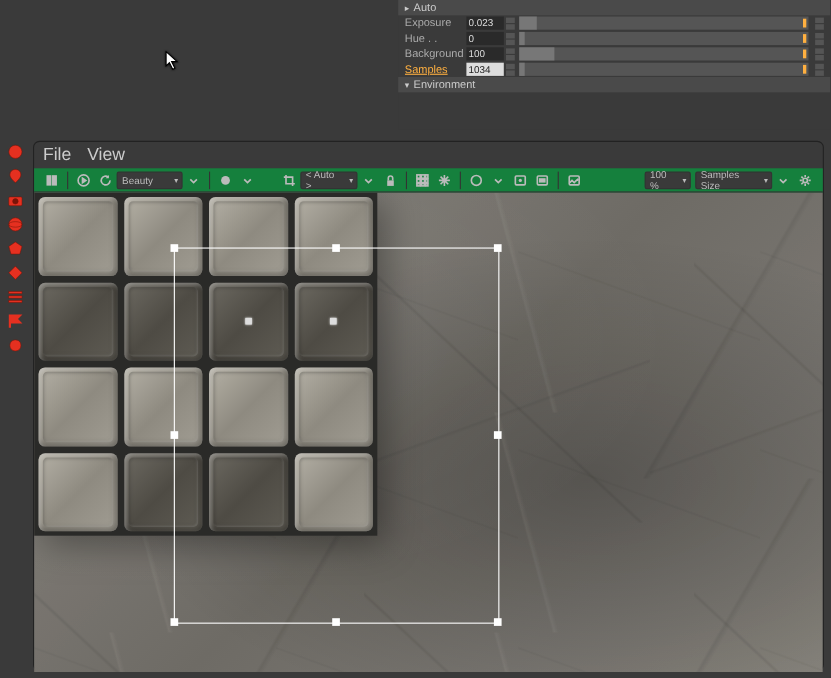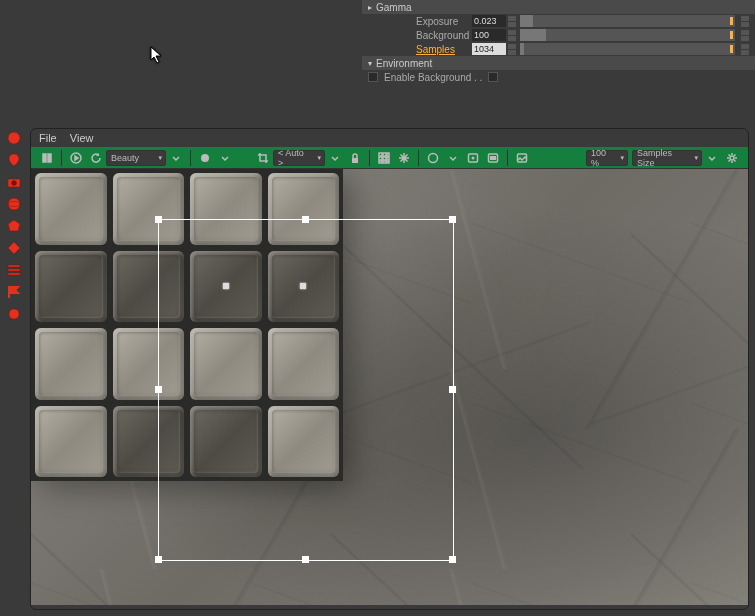--- a/index.html
+++ b/index.html
@@ -4,42 +4,42 @@
 <style>
   * { box-sizing: border-box; margin: 0; padding: 0; font-family: "Segoe UI", Arial, sans-serif; }
   body { background: #3a3a3a; width: 755px; height: 616px; overflow: hidden; color: #bbb; font-size: 10px; position: relative; }
   
   
   .top-panel { position: absolute; left: 362px; top: 0; right: 0; height: 118px; background: #3a3a3a; }
   .section-header { display: flex; align-items: center; height: 14px; background: #4a4a4a; padding: 0 6px; color: #ccc; font-size: 10px; cursor: pointer; }
   .section-header::before { content: "▸"; margin-right: 4px; font-size: 8px; }
   .section-header.open::before { content: "▾"; }
   .prop-row { display: flex; align-items: center; height: 14px; padding: 0 6px; }
-  .prop-label { width: 56px; color: #aaa; font-size: 10px; overflow: hidden; white-space: nowrap; margin-left: 48px; }
+  .prop-label { width: 56px; color: #aaa; font-size: 10px; overflow: hidden; white-space: nowrap; }
   .prop-label.highlight { color: #ffb040; text-decoration: underline; }
   .prop-input { width: 34px; height: 12px; background: #2a2a2a; border: none; color: #ddd; font-size: 9px; padding: 0 2px; margin-right: 2px; }
   .spinner { display: flex; flex-direction: column; width: 8px; height: 12px; margin-right: 4px; }
   .spinner div { flex: 1; background: #555; margin: 0.5px 0; }
   .slider-track { flex: 1; height: 12px; background: #555; position: relative; margin-right: 6px; }
   .slider-fill { position: absolute; left: 0; top: 0; bottom: 0; background: #777; }
   .slider-thumb { position: absolute; right: 2px; top: 2px; bottom: 2px; width: 3px; background: #ffb040; }
   .swatch { width: 22px; height: 12px; margin-right: 4px; border: 1px solid #222; }
   .checkbox-row { display: flex; align-items: center; height: 14px; padding: 0 6px; }
   .chk { width: 10px; height: 10px; background: #2a2a2a; border: 1px solid #555; margin-right: 6px; }
   .chk-label { color: #aaa; font-size: 10px; }
   .spin-right { display: flex; flex-direction: column; width: 8px; height: 12px; }
   .spin-right div { flex: 1; background: #555; margin: 0.5px 0; }
 
   
   .cursor { position: absolute; left: 150px; top: 46px; pointer-events: none; }
   .cursor svg { filter: drop-shadow(0 0 1px #000); }
 
   
   .viewer-frame { position: absolute; left: 30px; top: 128px; right: 6px; bottom: 6px; background: #3a3a3a; border: 1px solid #222; border-radius: 6px; }
-  .menubar { padding: 3px 8px; color: #ccc; font-size: 11px; }
+  .menubar { padding: 3px 8px; color: #ccc; font-size: 16px; }
   .menubar span { margin-right: 10px; cursor: pointer; }
   .toolbar { display: flex; align-items: center; height: 22px; background: #15803d; padding: 0 6px; border-bottom: 1px solid #333; }
   .tbtn { width: 16px; height: 16px; margin: 0 2px; display: flex; align-items: center; justify-content: center; color: #bbb; cursor: pointer; border-radius: 2px; }
   .tbtn svg { width: 12px; height: 12px; fill: none; stroke: #bbb; stroke-width: 1.5; }
   .sep { width: 1px; height: 16px; background: #333; margin: 0 4px; }
   .dropdown { height: 16px; background: #3a3a3a; border: 1px solid #333; color: #bbb; font-size: 9px; padding: 0 14px 0 4px; border-radius: 2px; position: relative; cursor: pointer; display: flex; align-items: center; }
   .dropdown::after { content: "▾"; position: absolute; right: 3px; font-size: 7px; }
   .spacer { flex: 1; }
 
   
@@ -106,39 +106,55 @@
 <body>
 
 <div class="cursor">
   <svg width="14" height="18" viewBox="0 0 14 18">
       <path d="M1 1 L1 14 L4 11 L7 17 L9 16 L6 10 L11 10 Z" fill="#fff" stroke="#000" stroke-width="1"></path>
     </svg>
 </div>
 
 <div class="top-panel">
   <div class="section-header">
-    <span>Gamma</span>
+    <span>Auto</span>
   </div>
   <div class="prop-row">
     <div class="prop-label">Exposure</div>
     <input class="prop-input" value="0.023" style="">
     <div class="spinner">
         <div></div>
         <div></div>
       </div>
     <div class="slider-track">
         <div class="slider-fill" style="width:6%"></div>
         <div class="slider-thumb"></div>
       </div>
     <div class="spin-right">
         <div></div>
         <div></div>
       </div>
   </div>
   <div class="prop-row">
+    <div class="prop-label">Hue . .</div>
+    <input class="prop-input" value="0" style="">
+    <div class="spinner">
+        <div></div>
+        <div></div>
+      </div>
+    <div class="slider-track">
+        <div class="slider-fill" style="width:2%"></div>
+        <div class="slider-thumb"></div>
+      </div>
+    <div class="spin-right">
+        <div></div>
+        <div></div>
+      </div>
+  </div>
+  <div class="prop-row">
     <div class="prop-label">Background</div>
     <input class="prop-input" value="100" style="">
     <div class="spinner">
         <div></div>
         <div></div>
       </div>
     <div class="slider-track">
         <div class="slider-fill" style="width:12%"></div>
         <div class="slider-thumb"></div>
       </div>
@@ -158,25 +174,20 @@
         <div class="slider-fill" style="width:2%"></div>
         <div class="slider-thumb"></div>
       </div>
     <div class="spin-right">
         <div></div>
         <div></div>
       </div>
   </div>
   <div class="section-header open">
     <span>Environment</span>
-  </div>
-  <div class="checkbox-row">
-    <div class="chk"></div>
-    <div class="chk-label">Enable Background . .</div>
-    <div class="chk" style="margin-left:6px"></div>
   </div>
 </div>
 
 <div class="icon-strip">
   <div class="strip-btn">
       <svg viewBox="0 0 16 16">
         <circle cx="8" cy="8" r="6"></circle>
       </svg>
     </div>
   <div class="strip-btn">

